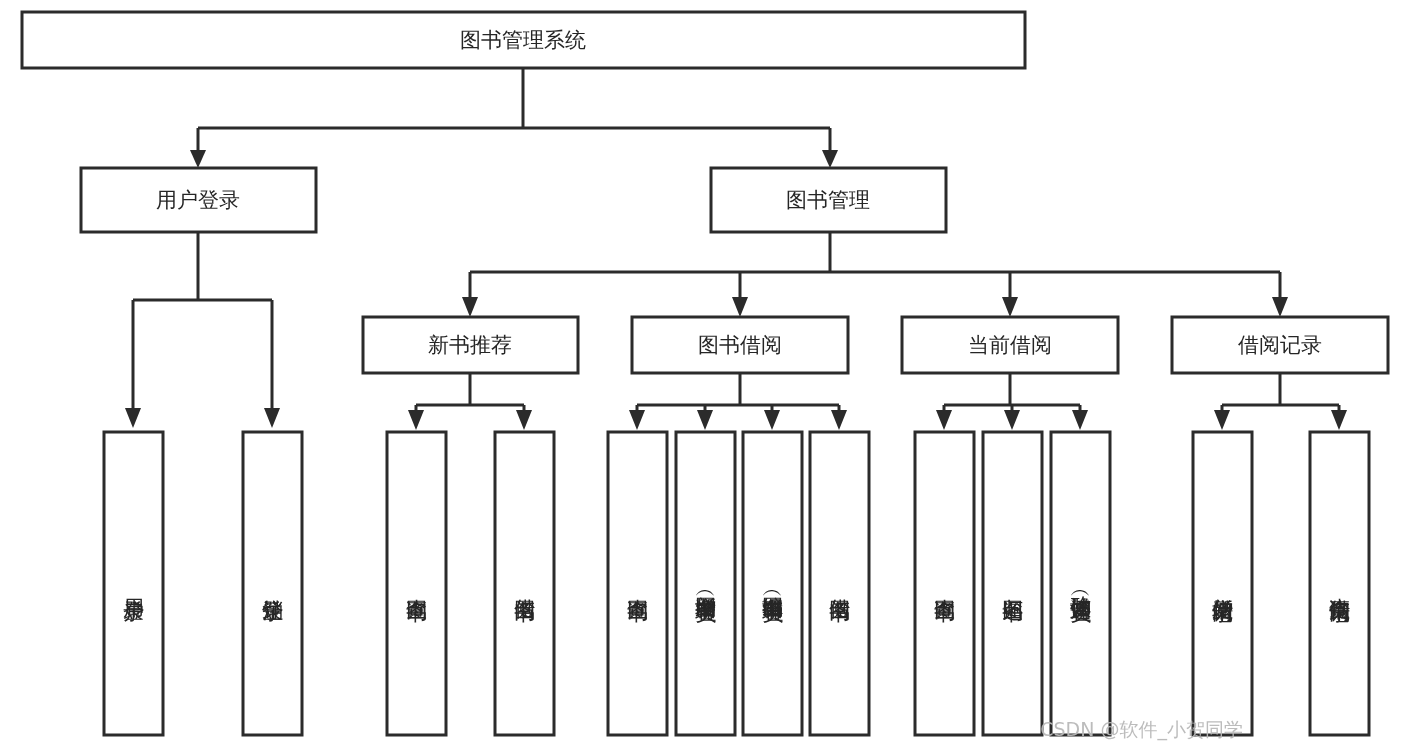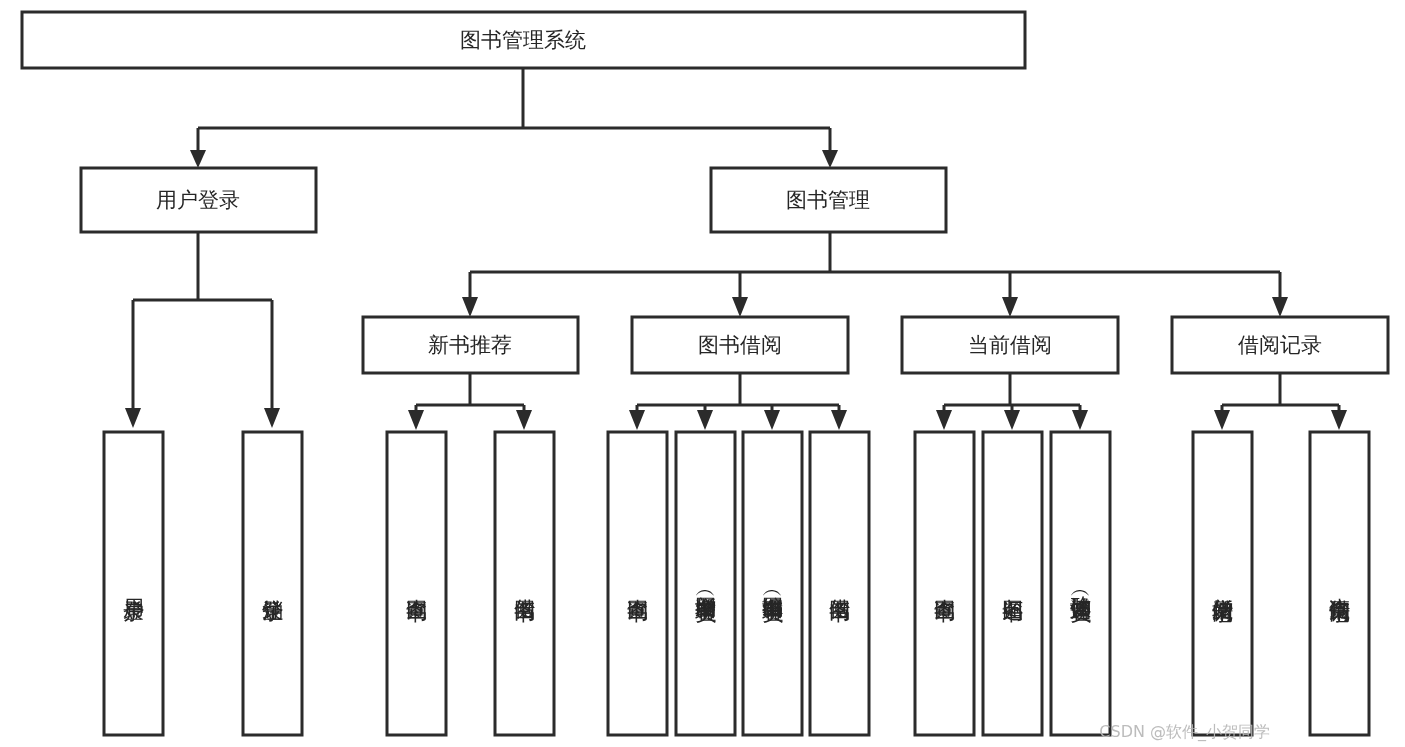--- a/index.html
+++ b/index.html
@@ -12,21 +12,20 @@
     width: 1405px;
     height: 747px;
     font-family: "DejaVu Sans", "Liberation Sans", sans-serif;
     overflow: hidden;
     position: relative;
   }
   #diagram-root {
     position: relative;
     width: 1251px;
     height: 747px;
-    padding-left: 27px;
   }
   svg#tree-svg {
     position: absolute;
     left: 0;
     top: 0;
     width: 1405px;
     height: 747px;
   }
   .node-box {
     fill: #ffffff;
@@ -60,21 +59,21 @@
     letter-spacing: 1px;
     white-space: nowrap;
     text-align: center;
     pointer-events: none;
   }
   .watermark {
     position: absolute;
     right: 8px;
     bottom: 4px;
     font-family: "DejaVu Sans", "Liberation Sans", sans-serif;
-    font-size: 16px;
+    font-size: 19px;
     color: #b9b9b9;
     white-space: nowrap;
     opacity: 0.95;
   }
 </style>
 </head>
 <body>
 
 <div id="diagram-root">
 

